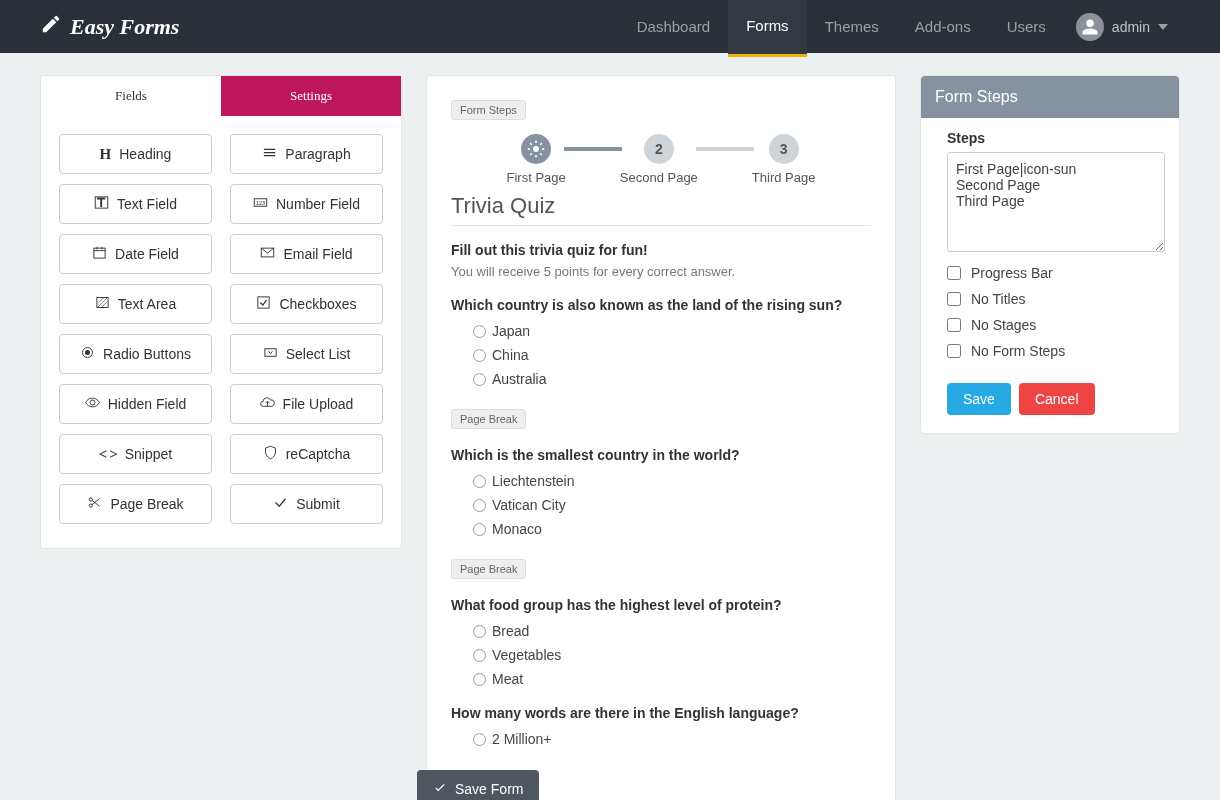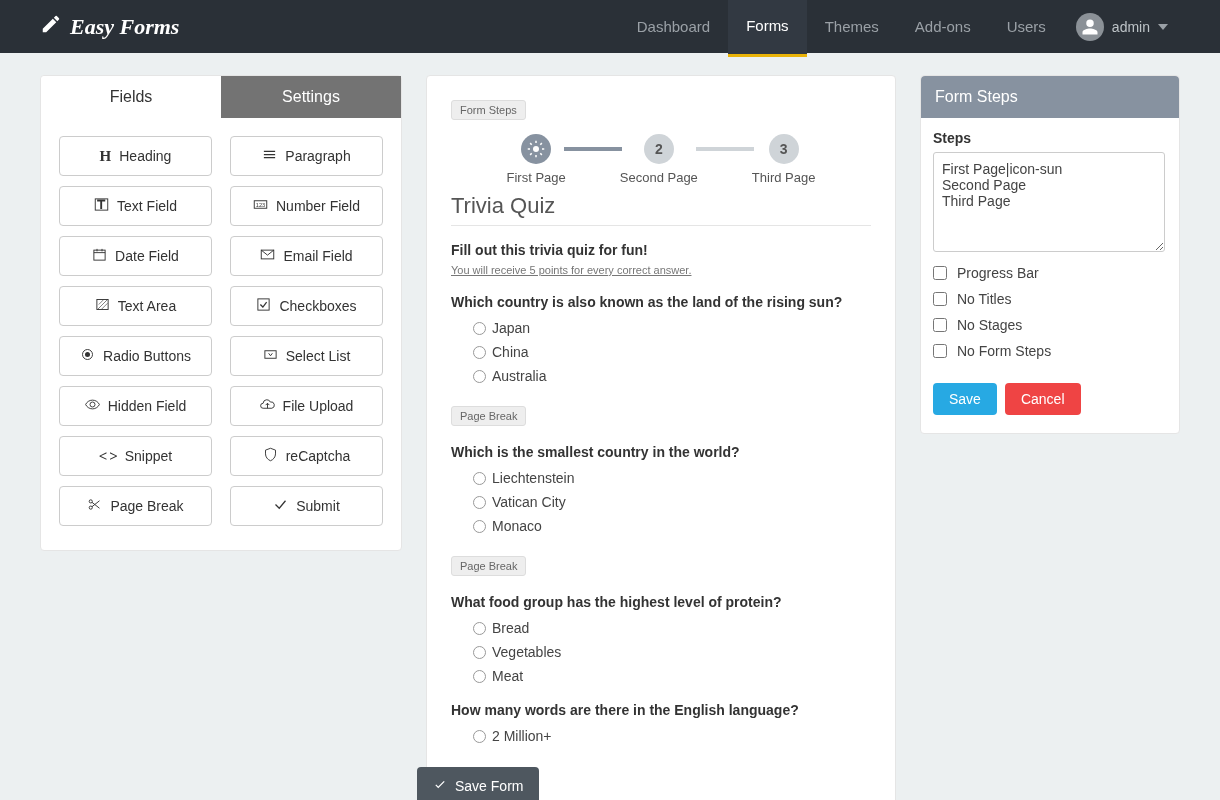--- a/index.html
+++ b/index.html
@@ -16,56 +16,56 @@
 .avatar { width: 28px; height: 28px; border-radius: 50%; background: #8b9197; display: flex; align-items: center; justify-content: center; }
 .avatar svg { width: 18px; height: 18px; fill: #fff; }
 .caret { width: 0; height: 0; border-left: 5px solid transparent; border-right: 5px solid transparent; border-top: 6px solid #9aa0a6; }
 
 
 .container { display: flex; gap: 24px; padding: 22px 40px; align-items: flex-start; }
 
 
 .left-panel { width: 362px; background: #fff; border-radius: 4px; border: 1px solid #e5e5e5; }
 .tabs { display: flex; }
-.tab { flex: 1; text-align: center; padding: 12px 0; cursor: pointer; font-size: 16px; }
+.tab { flex: 1; text-align: center; padding: 12px 0; cursor: pointer; font-size: 13px; font-family: Liberation Serif, serif; }
 .tab.active { background: #fff; color: #333; border-top-left-radius: 4px; }
-.tab:not(.active) { background: #737373; color: #fff; }
+.tab:not(.active) { background: #be185d; color: #fff; }
 .tab:nth-child(3) { border-top-right-radius: 4px; }
 .fields-grid { padding: 18px 18px 24px 18px; display: grid; grid-template-columns: 1fr 1fr; gap: 10px 18px; }
 .field-btn { border: 1px solid #ccc; border-radius: 4px; background: #fff; padding: 10px 0; display: flex; align-items: center; justify-content: center; gap: 8px; cursor: pointer; font-size: 14px; color: #333; }
 .field-btn svg { width: 15px; height: 15px; fill: #333; }
 .fb-icon { font-family: serif; font-weight: bold; font-size: 15px; }
 
 
 .center-panel { flex: 1; background: #fff; border-radius: 4px; border: 1px solid #e5e5e5; padding: 24px 24px 80px 24px; position: relative; min-height: 700px; }
 .badge { display: inline-block; background: #eee; border: 1px solid #ddd; border-radius: 3px; padding: 3px 8px; font-size: 11px; color: #666; margin-bottom: 8px; }
 .stepper { display: flex; justify-content: center; align-items: center; gap: 0; margin: 6px 0 8px 0; position: relative; }
 .step-wrap { display: flex; flex-direction: column; align-items: center; gap: 6px; position: relative; }
 .step-circle { width: 30px; height: 30px; border-radius: 50%; background: #cfd4d8; color: #555; display: flex; align-items: center; justify-content: center; font-weight: bold; position: relative; z-index: 2; }
 .step-circle.current { background: #8792a0; color: #fff; }
 .step-label { font-size: 13px; color: #555; }
 .step-line { width: 58px; height: 4px; background: #cfd4d8; margin: 0 -2px; align-self: flex-start; margin-top: 13px; }
 .step-line.done { background: #8792a0; }
 .step-sun svg { width: 18px; height: 18px; fill: #fff; }
 .form-title { font-size: 22px; color: #555; font-weight: 400; border-bottom: 1px solid #e5e5e5; padding-bottom: 6px; margin-top: 8px; }
 .form-h { font-weight: bold; margin-top: 16px; font-size: 14px; }
-.form-desc { color: #777; font-size: 11px; margin-top: 6px; text-decoration: underline; }
+.form-desc { color: #777; font-size: 13px; margin-top: 6px; }
 .question { font-weight: bold; margin-top: 18px; font-size: 14px; }
 .opts { margin: 10px 0 0 22px; }
 .opt { display: flex; align-items: center; gap: 6px; margin-bottom: 8px; color: #444; font-size: 14px; }
 .opt input[type=radio] { appearance: none; width: 13px; height: 13px; border: 1px solid #999; border-radius: 50%; }
 .page-break-badge { display: inline-block; background: #eee; border: 1px solid #ddd; border-radius: 3px; padding: 3px 8px; font-size: 11px; color: #666; margin-top: 14px; }
 
 .save-form-btn { position: absolute; left: -10px; bottom: 28px; background: #4e575f; color: #fff; border: none; border-radius: 4px; padding: 10px 16px; display: flex; align-items: center; gap: 8px; cursor: pointer; font-size: 14px; }
 .save-form-btn svg { width: 14px; height: 14px; fill: #fff; }
 
 
 .right-panel { width: 260px; background: #fff; border-radius: 4px; border: 1px solid #e5e5e5; }
 .right-header { background: #8792a0; color: #fff; padding: 12px 14px; font-size: 16px; border-top-left-radius: 4px; border-top-right-radius: 4px; }
-.right-body { padding: 12px 14px 18px 12px; }
+.right-body { padding: 12px 14px 18px 26px; }
 .right-label { font-weight: bold; font-size: 14px; margin-bottom: 6px; }
 .steps-textarea { width: 100%; height: 100px; border: 1px solid #ccc; border-radius: 3px; padding: 8px; font-size: 14px; font-family: inherit; resize: vertical; color: #444; white-space: pre; }
 .check-row { display: flex; align-items: center; gap: 10px; margin-top: 10px; font-size: 14px; color: #444; }
 .check-row input[type=checkbox] { width: 14px; height: 14px; }
 .btn-row { margin-top: 24px; display: flex; gap: 8px; }
 .btn { padding: 8px 16px; border: none; border-radius: 4px; font-size: 14px; cursor: pointer; color: #fff; }
 .btn-save { background: #27a9e3; }
 .btn-cancel { background: #ef4444; }
 </style>
 </head>

